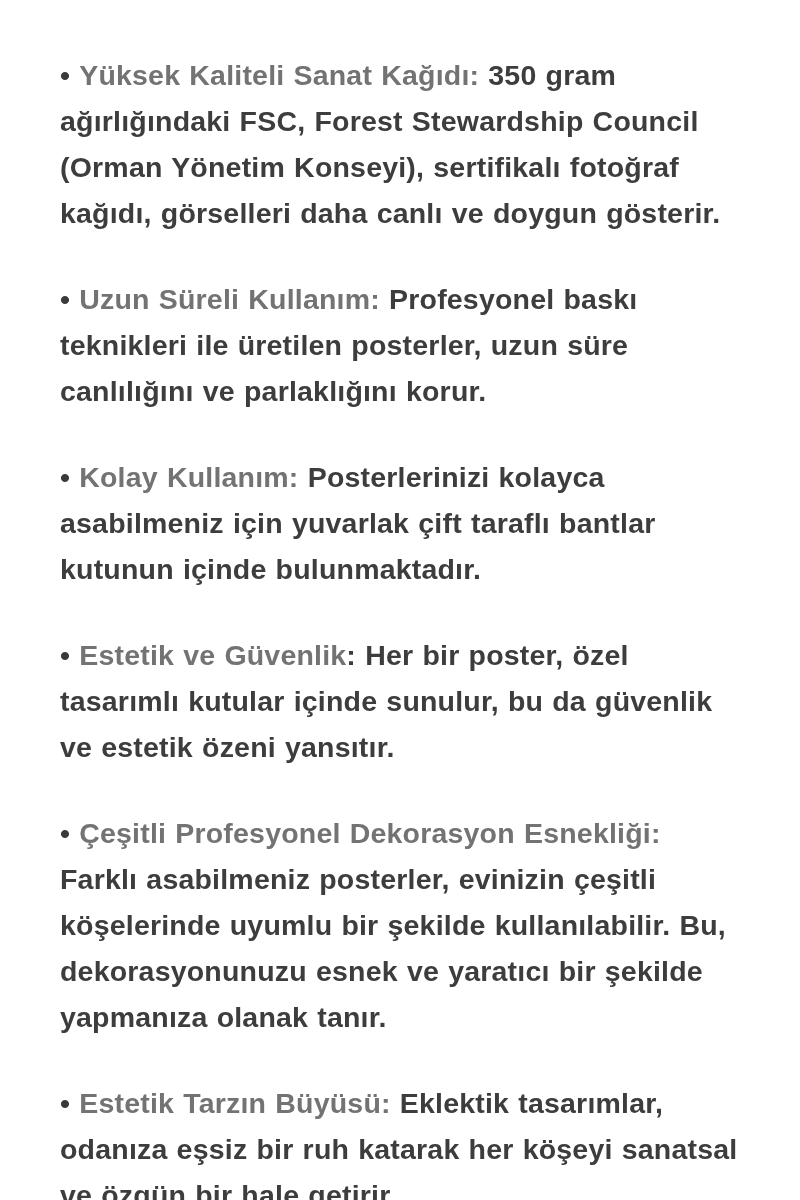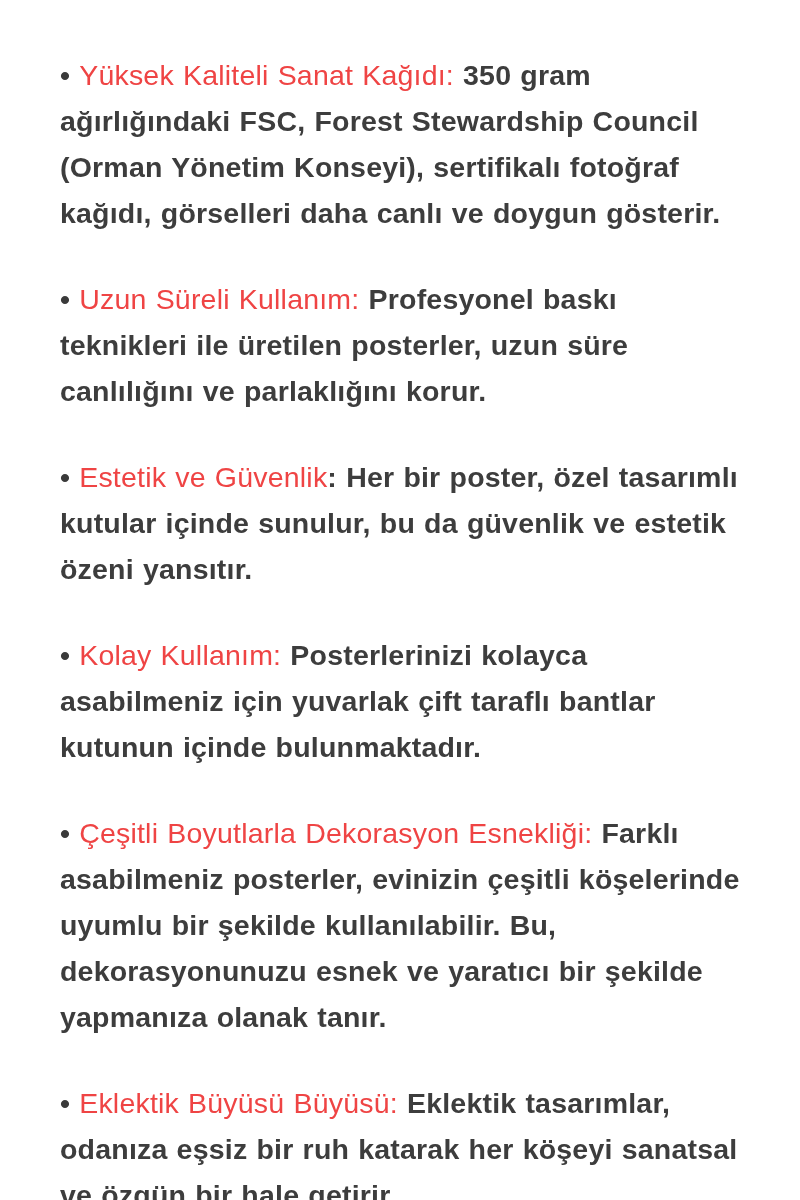--- a/index.html
+++ b/index.html
@@ -28,38 +28,38 @@
     word-spacing: 1px;
   }
   .feature-item:last-child {
     margin-bottom: 0;
   }
   .bullet {
     font-weight: 700;
     margin-right: 9px;
   }
   .head {
-    font-weight: 400;
-    color: #ef4444;
+    font-weight: 700;
+    color: #737373;
   }
   .body-text {
     font-weight: 700;
     color: #3d3d3d;
   }
 </style>
 </head>
 <body>
 
 <div class="feature-list">
 
   <p class="feature-item"><span class="bullet">•</span><span class="head">Yüksek Kaliteli Sanat Kağıdı:</span><span class="body-text"> 350 gram ağırlığındaki FSC, Forest Stewardship Council (Orman Yönetim Konseyi), sertifikalı fotoğraf kağıdı, görselleri daha canlı ve doygun gösterir.</span></p>
 
   <p class="feature-item"><span class="bullet">•</span><span class="head">Uzun Süreli Kullanım:</span><span class="body-text"> Profesyonel baskı teknikleri ile üretilen posterler, uzun süre canlılığını ve parlaklığını korur.</span></p>
 
+  <p class="feature-item"><span class="bullet">•</span><span class="head">Kolay Kullanım:</span><span class="body-text"> Posterlerinizi kolayca asabilmeniz için yuvarlak çift taraflı bantlar kutunun içinde bulunmaktadır.</span></p>
+
   <p class="feature-item"><span class="bullet">•</span><span class="head">Estetik ve Güvenlik</span><span class="body-text">: Her bir poster, özel tasarımlı kutular içinde sunulur, bu da güvenlik ve estetik özeni yansıtır.</span></p>
 
-  <p class="feature-item"><span class="bullet">•</span><span class="head">Kolay Kullanım:</span><span class="body-text"> Posterlerinizi kolayca asabilmeniz için yuvarlak çift taraflı bantlar kutunun içinde bulunmaktadır.</span></p>
+  <p class="feature-item"><span class="bullet">•</span><span class="head">Çeşitli Profesyonel Dekorasyon Esnekliği:</span><span class="body-text"> Farklı asabilmeniz posterler, evinizin çeşitli köşelerinde uyumlu bir şekilde kullanılabilir. Bu, dekorasyonunuzu esnek ve yaratıcı bir şekilde yapmanıza olanak tanır.</span></p>
 
-  <p class="feature-item"><span class="bullet">•</span><span class="head">Çeşitli Boyutlarla Dekorasyon Esnekliği:</span><span class="body-text"> Farklı asabilmeniz posterler, evinizin çeşitli köşelerinde uyumlu bir şekilde kullanılabilir. Bu, dekorasyonunuzu esnek ve yaratıcı bir şekilde yapmanıza olanak tanır.</span></p>
-
-  <p class="feature-item"><span class="bullet">•</span><span class="head">Eklektik Büyüsü Büyüsü:</span><span class="body-text"> Eklektik tasarımlar, odanıza eşsiz bir ruh katarak her köşeyi sanatsal ve özgün bir hale getirir.</span></p>
+  <p class="feature-item"><span class="bullet">•</span><span class="head">Estetik Tarzın Büyüsü:</span><span class="body-text"> Eklektik tasarımlar, odanıza eşsiz bir ruh katarak her köşeyi sanatsal ve özgün bir hale getirir.</span></p>
 
 </div>
 
 </body></html>

